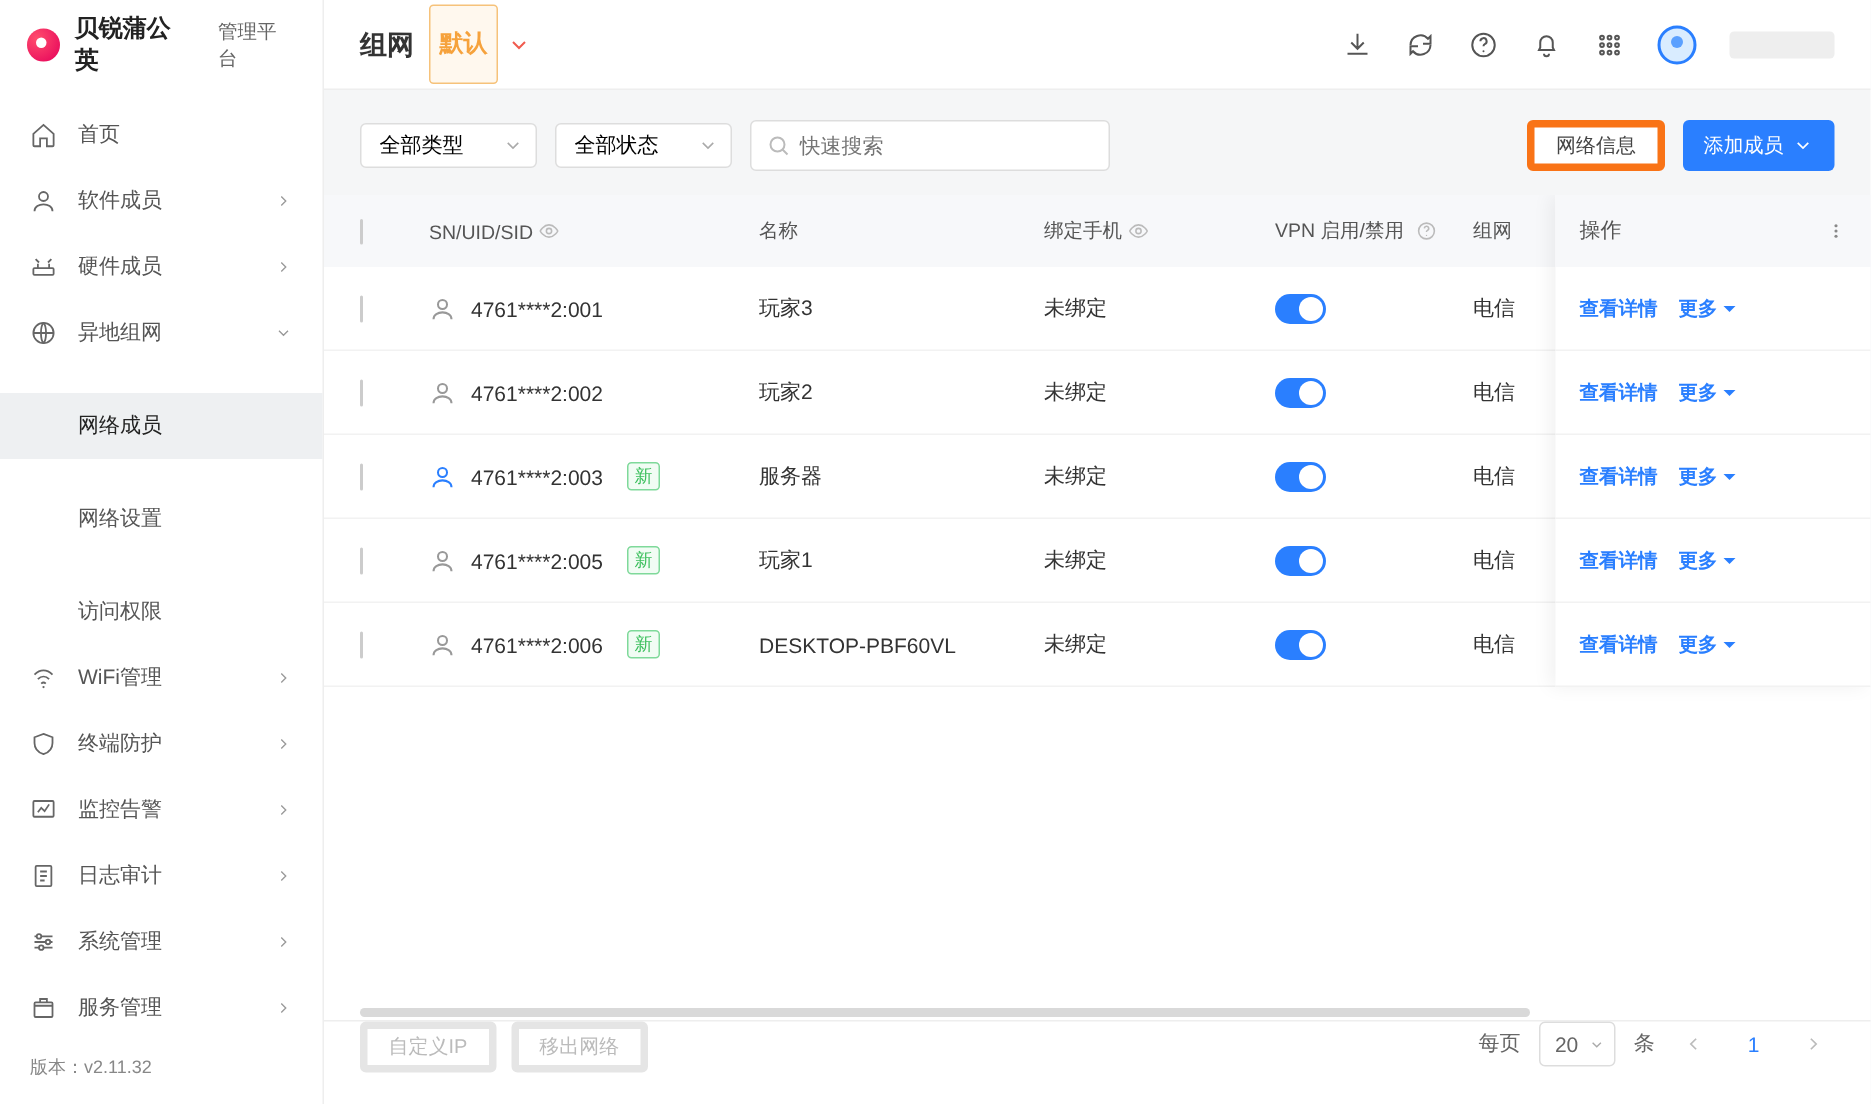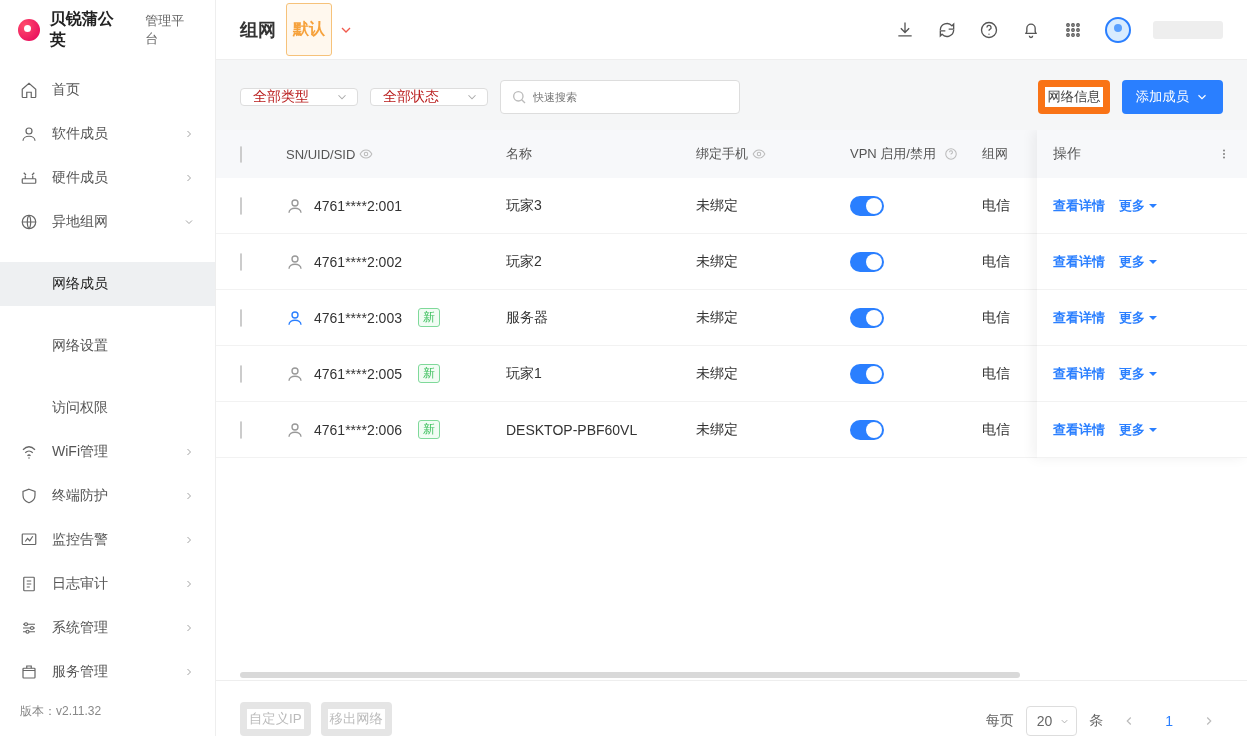--- a/index.html
+++ b/index.html
@@ -25,27 +25,27 @@
 .page-title { font-size: 18px; font-weight: 600; margin-right: 10px; }
 .badge-default { font-size: 16px; color: #f6a23c; border: 1px solid #f6c27a; padding: 15px 6px; border-radius: 3px; background: #fff8ee; font-weight: bold; }
 .title-chevron { width: 16px; height: 16px; margin-left: 6px; stroke: #f05b4e; fill: none; stroke-width: 2; }
 .topbar-right { margin-left: auto; display: flex; align-items: center; gap: 22px; }
 .topbar-right svg { width: 20px; height: 20px; stroke: #555; fill: none; stroke-width: 1.6; cursor: pointer; }
 .avatar { width: 26px; height: 26px; border-radius: 50%; border: 2px solid #2a7fff; background: #d9ecff; display: inline-block; position: relative; }
 .avatar::after { content: ""; position: absolute; left: 7px; top: 5px; width: 8px; height: 8px; border-radius: 50%; background: #5aa0ff; }
 .user-blur { width: 70px; height: 18px; background: #eee; border-radius: 3px; }
 .content { flex: 1; padding: 20px 0 0 0; display: flex; flex-direction: column; min-height: 0; }
 .toolbar { display: flex; align-items: center; gap: 12px; padding: 0 24px 16px; }
-.select { height: 18px; background: #fff; border: 1px solid #ddd; border-radius: 4px; padding: 0 30px 0 12px; display: flex; align-items: center; color: #b91c1c; position: relative; min-width: 118px; cursor: pointer; }
+.select { height: 30px; background: #fff; border: 1px solid #ddd; border-radius: 4px; padding: 0 30px 0 12px; display: flex; align-items: center; color: #000000; position: relative; min-width: 118px; cursor: pointer; }
 .select svg { position: absolute; right: 8px; width: 14px; height: 14px; stroke: #aaa; fill: none; stroke-width: 1.8; }
 .search-input { flex: 0 0 240px; height: 34px; background: #fff; border: 1px solid #ddd; border-radius: 4px; display: flex; align-items: center; padding: 0 10px; gap: 6px; }
 .search-input svg { width: 16px; height: 16px; stroke: #bbb; fill: none; stroke-width: 2; }
-.search-input input { border: none; outline: none; font-size: 11px; flex: 1; background: transparent; }
+.search-input input { border: none; outline: none; font-size: 14px; flex: 1; background: transparent; }
 .spacer { flex: 1; }
-.btn-outline { height: 34px; border: 7px solid #f97316; background: #fff; border-radius: 4px; padding: 0 2px; color: #444; cursor: pointer; display: flex; align-items: center; }
+.btn-outline { height: 34px; border: 5px solid #f97316; background: #fff; border-radius: 4px; padding: 0 14px; color: #444; cursor: pointer; display: flex; align-items: center; }
 .btn-primary { height: 34px; background: #2a7fff; border: none; border-radius: 4px; padding: 0 14px; color: #fff; cursor: pointer; display: flex; align-items: center; gap: 6px; }
 .btn-primary svg { width: 14px; height: 14px; stroke: #fff; fill: none; stroke-width: 2; }
 .table-wrap { flex: 1; background: #fff; margin: 0 0 0 0; overflow: auto; position: relative; }
 .table-scroll { min-width: 1020px; }
 .thead { display: flex; align-items: center; height: 48px; background: #f7f8fa; padding: 0 24px; color: #555; font-size: 13px; }
 .col-checkbox { width: 46px; }
 .col-sn { width: 220px; display:flex; align-items:center; gap:4px;}
 .col-name { width: 190px; }
 .col-phone { width: 154px; display:flex; align-items:center; gap:4px;}
 .col-vpn { width: 132px; display:flex; align-items:center; gap:8px;}
@@ -61,21 +61,21 @@
 .toggle::after { content: ""; position: absolute; right: 2px; top: 2px; width: 16px; height: 16px; background: #fff; border-radius: 50%; }
 .action-col { position: absolute; right: 0; top: 0; width: 210px; background: #fff; box-shadow: -4px 0 12px rgba(0,0,0,0.06); }
 .action-head { height: 48px; display: flex; align-items: center; padding: 0 16px; background: #f7f8fa; color: #555; }
 .action-head svg { margin-left: auto; width: 14px; height: 14px; fill: #888; }
 .action-row { height: 56px; display: flex; align-items: center; padding: 0 16px; border-bottom: 1px solid #f2f2f2; gap: 14px; }
 .link { color: #2a7fff; cursor: pointer; font-size: 13px; font-weight: bold; }
 .link-more { display: flex; align-items: center; gap: 3px; }
 .link-more svg { width: 10px; height: 10px; fill: #2a7fff; }
 .hscroll { height: 10px; background: #fff; display: flex; align-items: center; padding: 0 24px; }
 .hscroll-thumb { width: 780px; height: 6px; background: #d9d9d9; border-radius: 3px; }
-.footer { height: 56px; background: #fff; display: flex; align-items: flex-end; padding: 0 24px; border-top: 1px solid #eee; }
+.footer { height: 56px; background: #fff; display: flex; align-items: flex-start; padding: 0 24px; border-top: 1px solid #eee; }
 .footer .btn-outline { color: #bbb; border-color: #e5e5e5; }
 .footer-right { margin-left: auto; display: flex; align-items: center; gap: 12px; color: #666; }
 .page-size { height: 30px; border: 1px solid #ddd; border-radius: 4px; padding: 0 24px 0 10px; display: flex; align-items: center; position: relative; cursor: pointer; }
 .page-size svg { position: absolute; right: 6px; width: 11px; height: 11px; stroke: #aaa; fill: none; stroke-width: 2; }
 .pager-btn { width: 28px; height: 28px; display: flex; align-items: center; justify-content: center; cursor: pointer; color: #bbb; }
 .pager-btn svg { width: 14px; height: 14px; stroke: currentColor; fill: none; stroke-width: 2; }
 .page-num { color: #2a7fff; padding: 0 10px; }
 </style>
 </head>
 <body>

